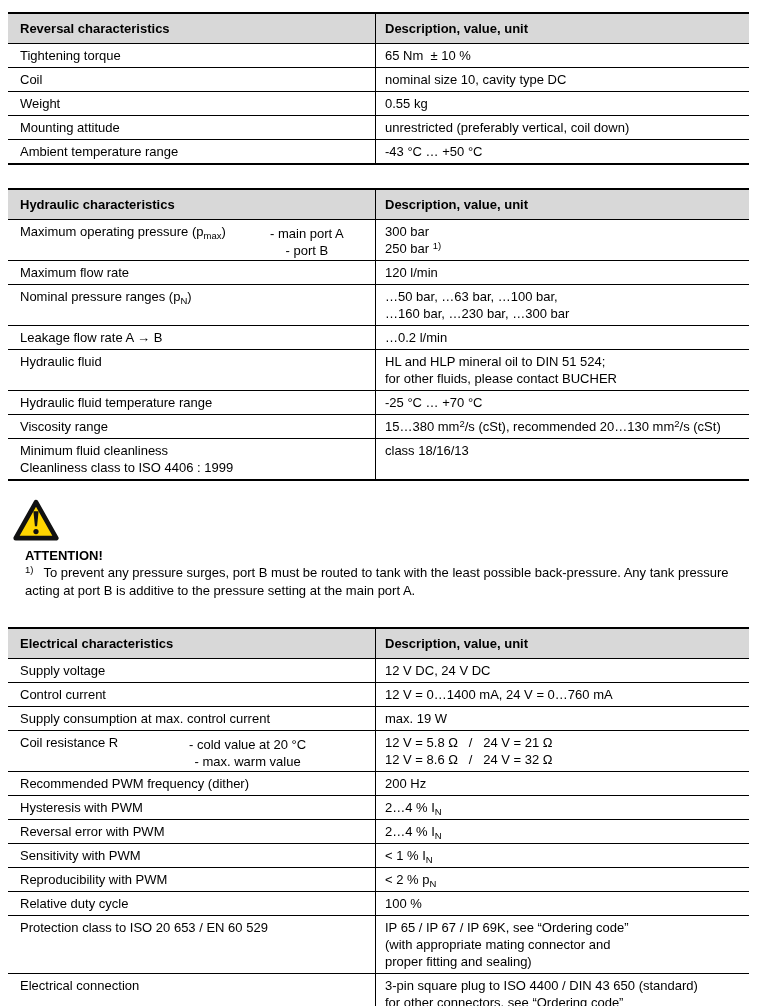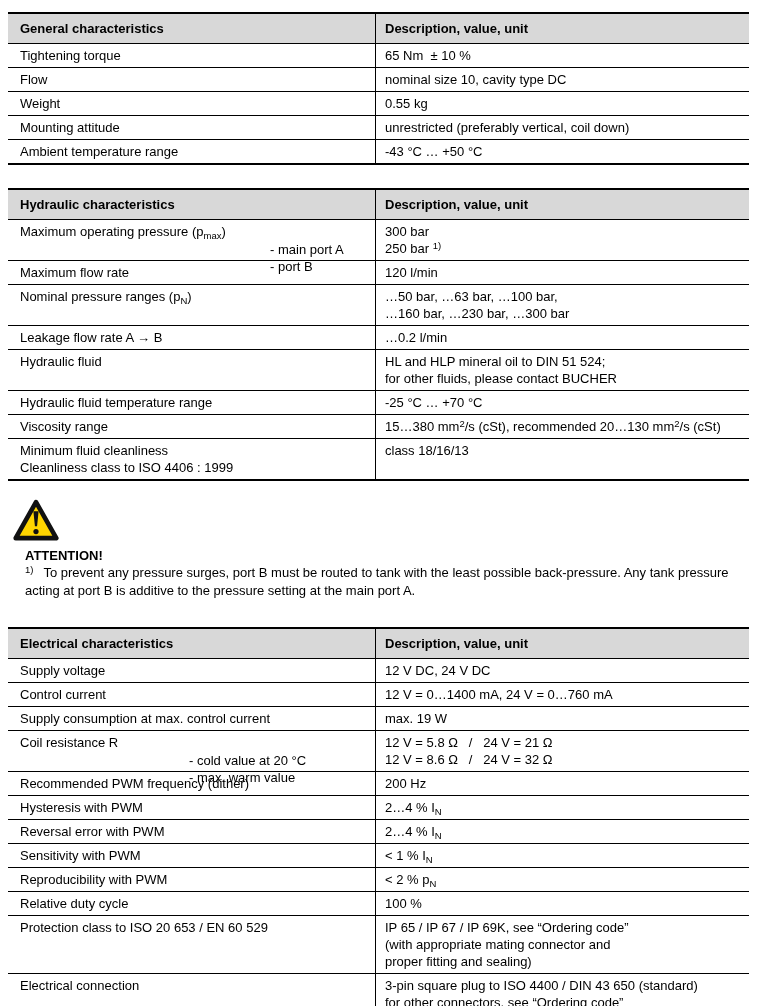--- a/index.html
+++ b/index.html
@@ -32,21 +32,21 @@
   .cell.left{
     width:368px;flex:0 0 368px;
     border-right:1.5px solid #000;
     padding:3px 10px 3px 12px;
     position:relative;
   }
   .cell.right{flex:1;padding:3px 10px 3px 9px;}
   .thead .cell{padding-top:6px;padding-bottom:6px;}
 
   .lbl,.val,.sublbl,.hcol{white-space:pre-wrap;}
-  .sublbl{position:absolute;top:21px;}
+  .sublbl{position:absolute;top:5px;text-align:center;}
   .spec-table[data-table="1"] .sublbl{left:262px;}
   .spec-table[data-table="2"] .sublbl{left:181px;}
 
   sub{font-size:9.5px;vertical-align:-3px;line-height:0;}
   sup{font-size:9.5px;vertical-align:4px;line-height:0;}
 
   
   .attention{
     margin:14px 0 0 5px;
     display:flex;align-items:flex-start;
@@ -59,37 +59,37 @@
   .attn-body{line-height:18px;}
   .attn-body sup{margin-right:10px;}
 </style>
 </head>
 <body>
 
 <div class="page">
 
   <section class="spec-table" data-table="0">
   <div class="thead">
-    <div class="cell left"><span class="hcol htitle">General characteristics</span></div>
+    <div class="cell left"><span class="hcol htitle">Reversal characteristics</span></div>
     <div class="cell right"><span class="hcol hval">Description, value, unit</span></div>
   </div>
 
   <div class="trow">
     <div class="cell left">
       <span class="lbl">Tightening torque</span>
       
     </div>
     <div class="cell right">
       <span class="val">65 Nm  ± 10 %</span>
     </div>
   </div>
 
   <div class="trow">
     <div class="cell left">
-      <span class="lbl">Flow</span>
+      <span class="lbl">Coil</span>
       
     </div>
     <div class="cell right">
       <span class="val">nominal size 10, cavity type DC</span>
     </div>
   </div>
 
   <div class="trow">
     <div class="cell left">
       <span class="lbl">Weight</span>

